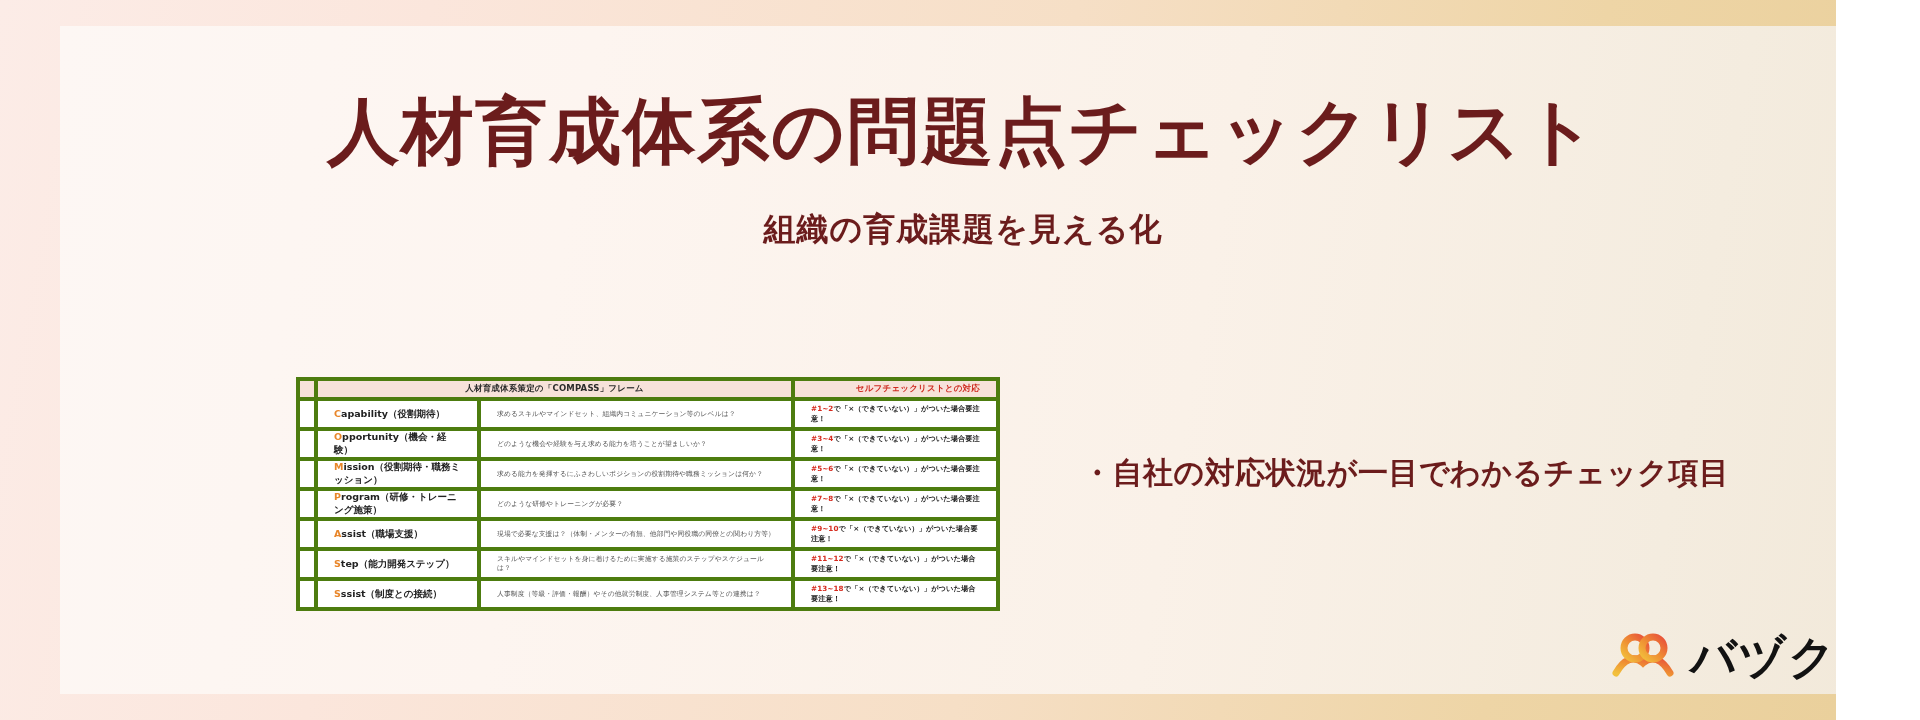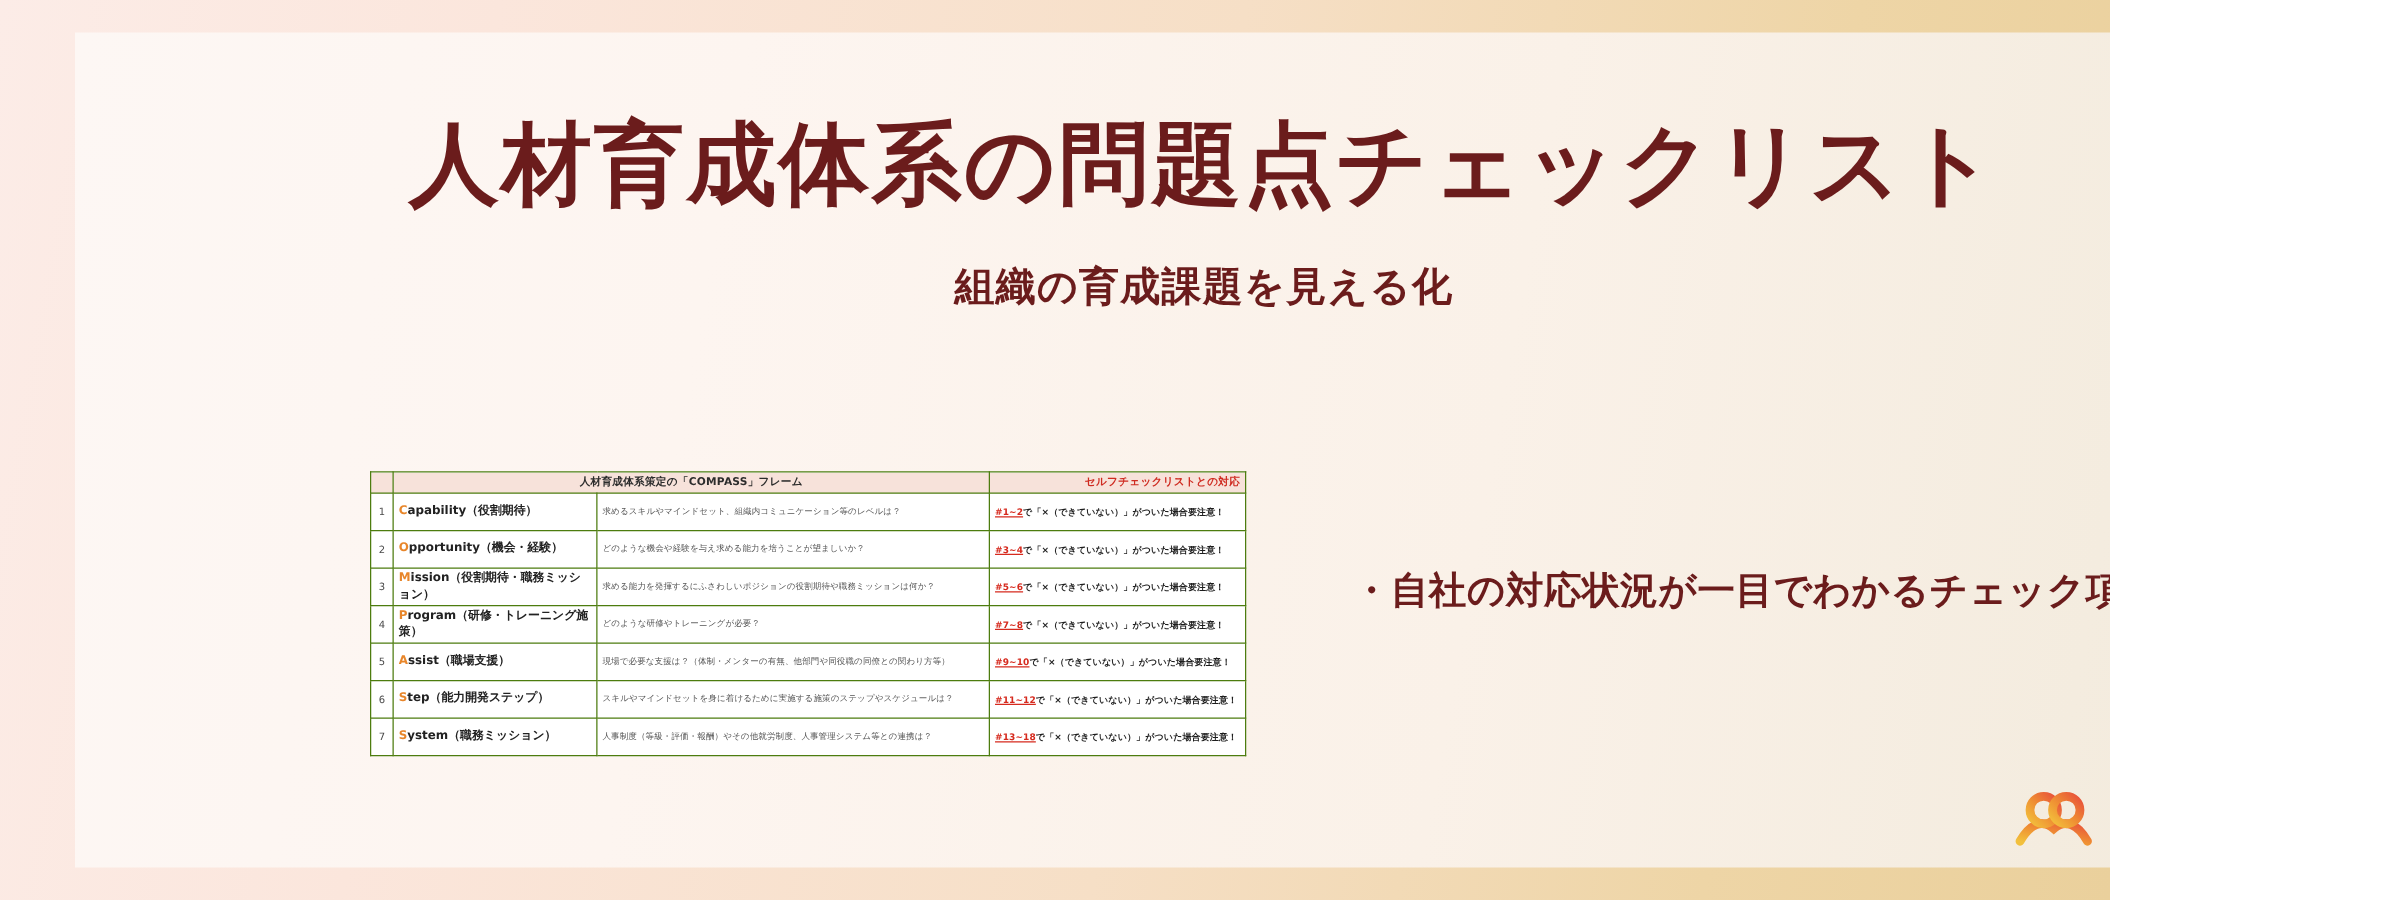--- a/index.html
+++ b/index.html
@@ -11,21 +11,21 @@
     width: 1920px;
     height: 720px;
     overflow: hidden;
     font-family: "Liberation Sans", "DejaVu Sans", sans-serif;
     background: #ffffff;
   }
 
   
   .stage {
     position: relative;
-    width: 1688px;
+    width: 1836px;
     height: 720px;
     background: linear-gradient(100deg, #fcece7 0%, #fbe6dc 22%, #f6dfc6 55%, #eed5a6 82%, #ead09c 100%);
     overflow: hidden;
   }
 
   
   .panel {
     position: absolute;
     left: 60px;
     top: 26px;
@@ -77,22 +77,22 @@
     background: #ffffff;
     font-family: "DejaVu Sans", "Liberation Sans", sans-serif;
   }
   table.compass col.c-num   { width: 18px; }
   table.compass col.c-frame { width: 163px; }
   table.compass col.c-desc  { width: 314px; }
   table.compass col.c-check { width: 205px; }
 
   table.compass th,
   table.compass td {
-    border: 1px solid #4d7c0f;
-    padding: 0 4px;
+    border: 4px solid #4d7c0f;
+    padding: 0 16px;
     vertical-align: middle;
     overflow: hidden;
   }
   table.compass thead th {
     background: #f7e2da;
     height: 16px;
     font-size: 8.5px;
     font-weight: 600;
     text-align: center;
     color: #2c2c2c;
@@ -135,21 +135,20 @@
   td.check {
     font-size: 7.2px;
     font-weight: 700;
     color: #1d1d1d;
     padding-left: 6px;
     letter-spacing: .1px;
   }
   td.check .rng {
     color: #d62a1e;
     font-weight: 700;
-    text-decoration: underline;
   }
 
   
   .bullets {
     position: absolute;
     left: 1022px;
     top: 418px;
     color: #6b1c1c;
     font-family: "DejaVu Sans", "Liberation Sans", sans-serif;
     font-weight: 700;
@@ -238,21 +237,21 @@
               <td class="check"><span class="rng">#9~10</span><span>で「×（できていない）」がついた場合要注意！</span></td>
             </tr>
             <tr>
               <td class="num">6</td>
               <td class="frame"><span class="cap">S</span><span>tep（能力開発ステップ）</span></td>
               <td class="desc">スキルやマインドセットを身に着けるために実施する施策のステップやスケジュールは？</td>
               <td class="check"><span class="rng">#11~12</span><span>で「×（できていない）」がついた場合要注意！</span></td>
             </tr>
             <tr>
               <td class="num">7</td>
-              <td class="frame"><span class="cap">S</span><span>ystem（職務ミッション）</span></td>
+              <td class="frame"><span class="cap">S</span><span>ssist（制度との接続）</span></td>
               <td class="desc">人事制度（等級・評価・報酬）やその他就労制度、人事管理システム等との連携は？</td>
               <td class="check"><span class="rng">#13~18</span><span>で「×（できていない）」がついた場合要注意！</span></td>
             </tr>
           </tbody>
       </table>
     </div>
 
     <div class="bullets" id="bullets">
         <span class="bullet-row">・自社の対応状況が一目でわかるチェック項目</span>
       </div>

